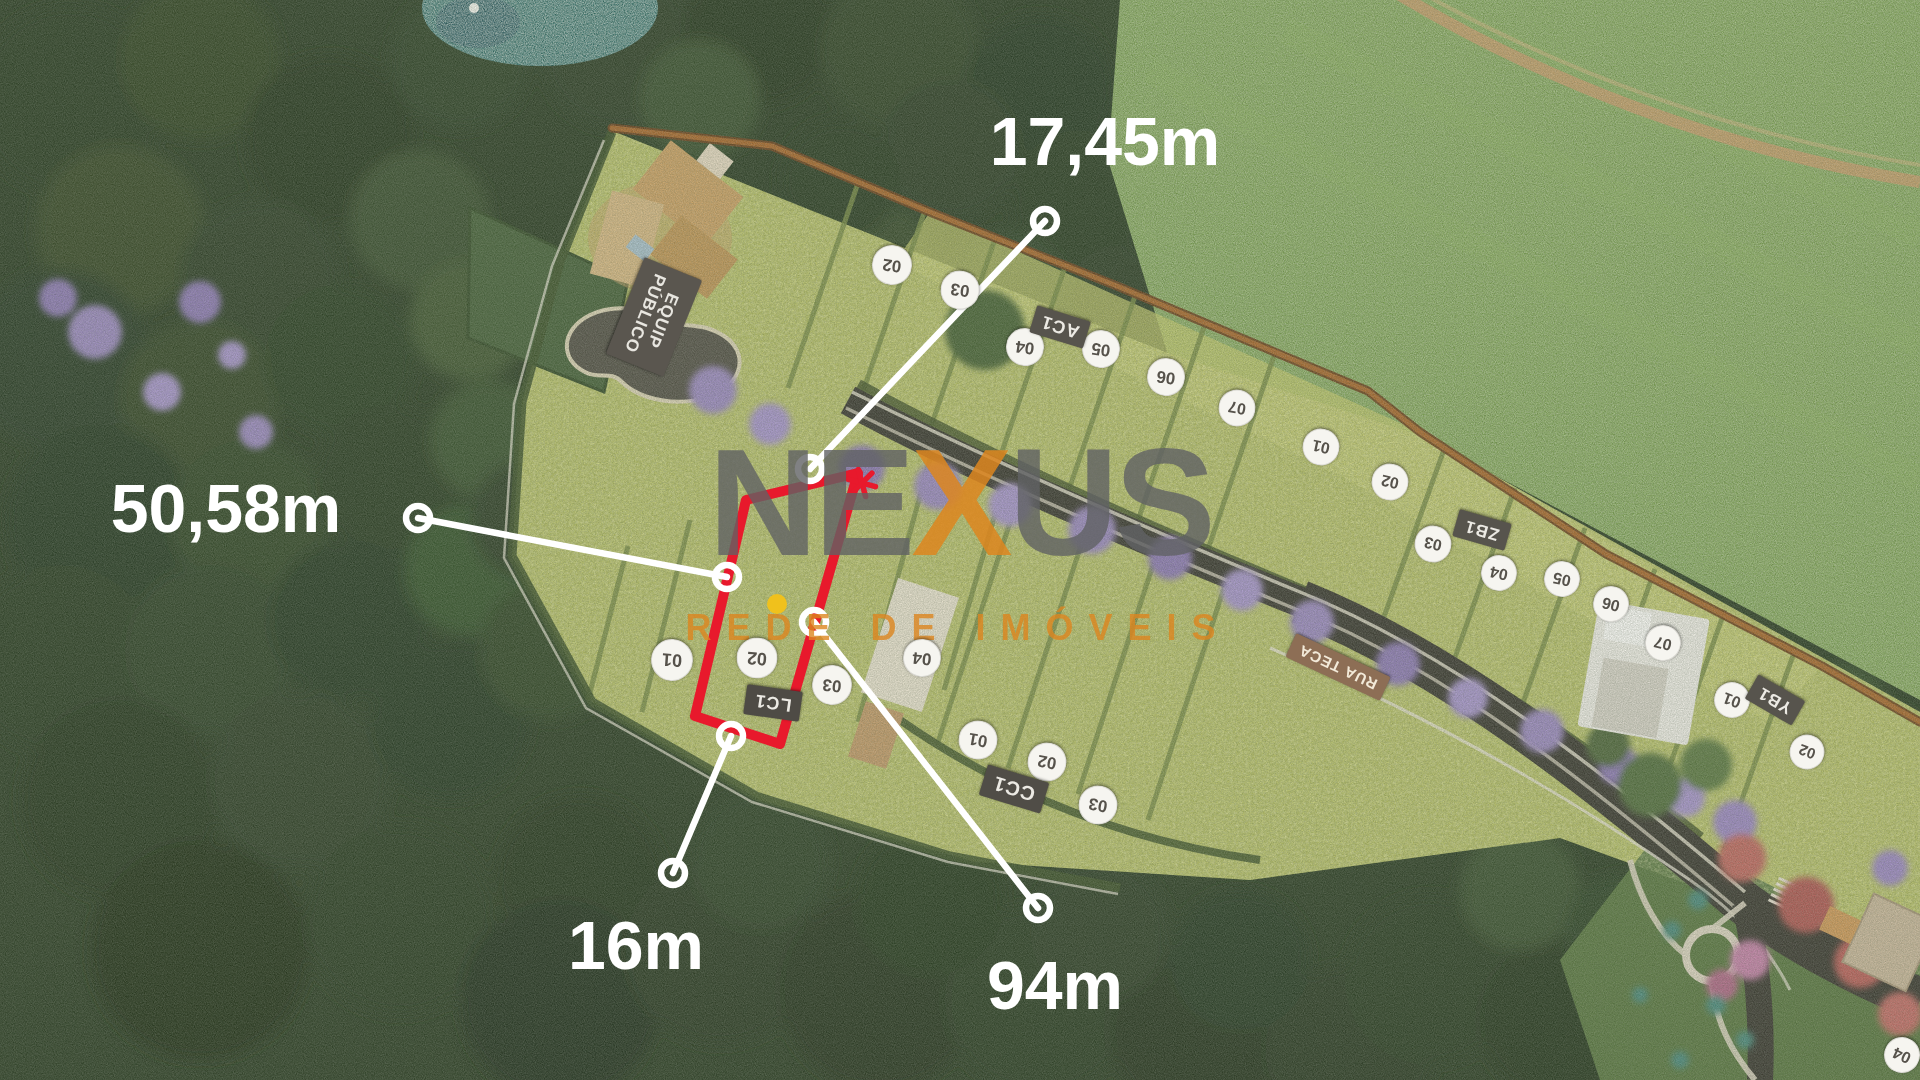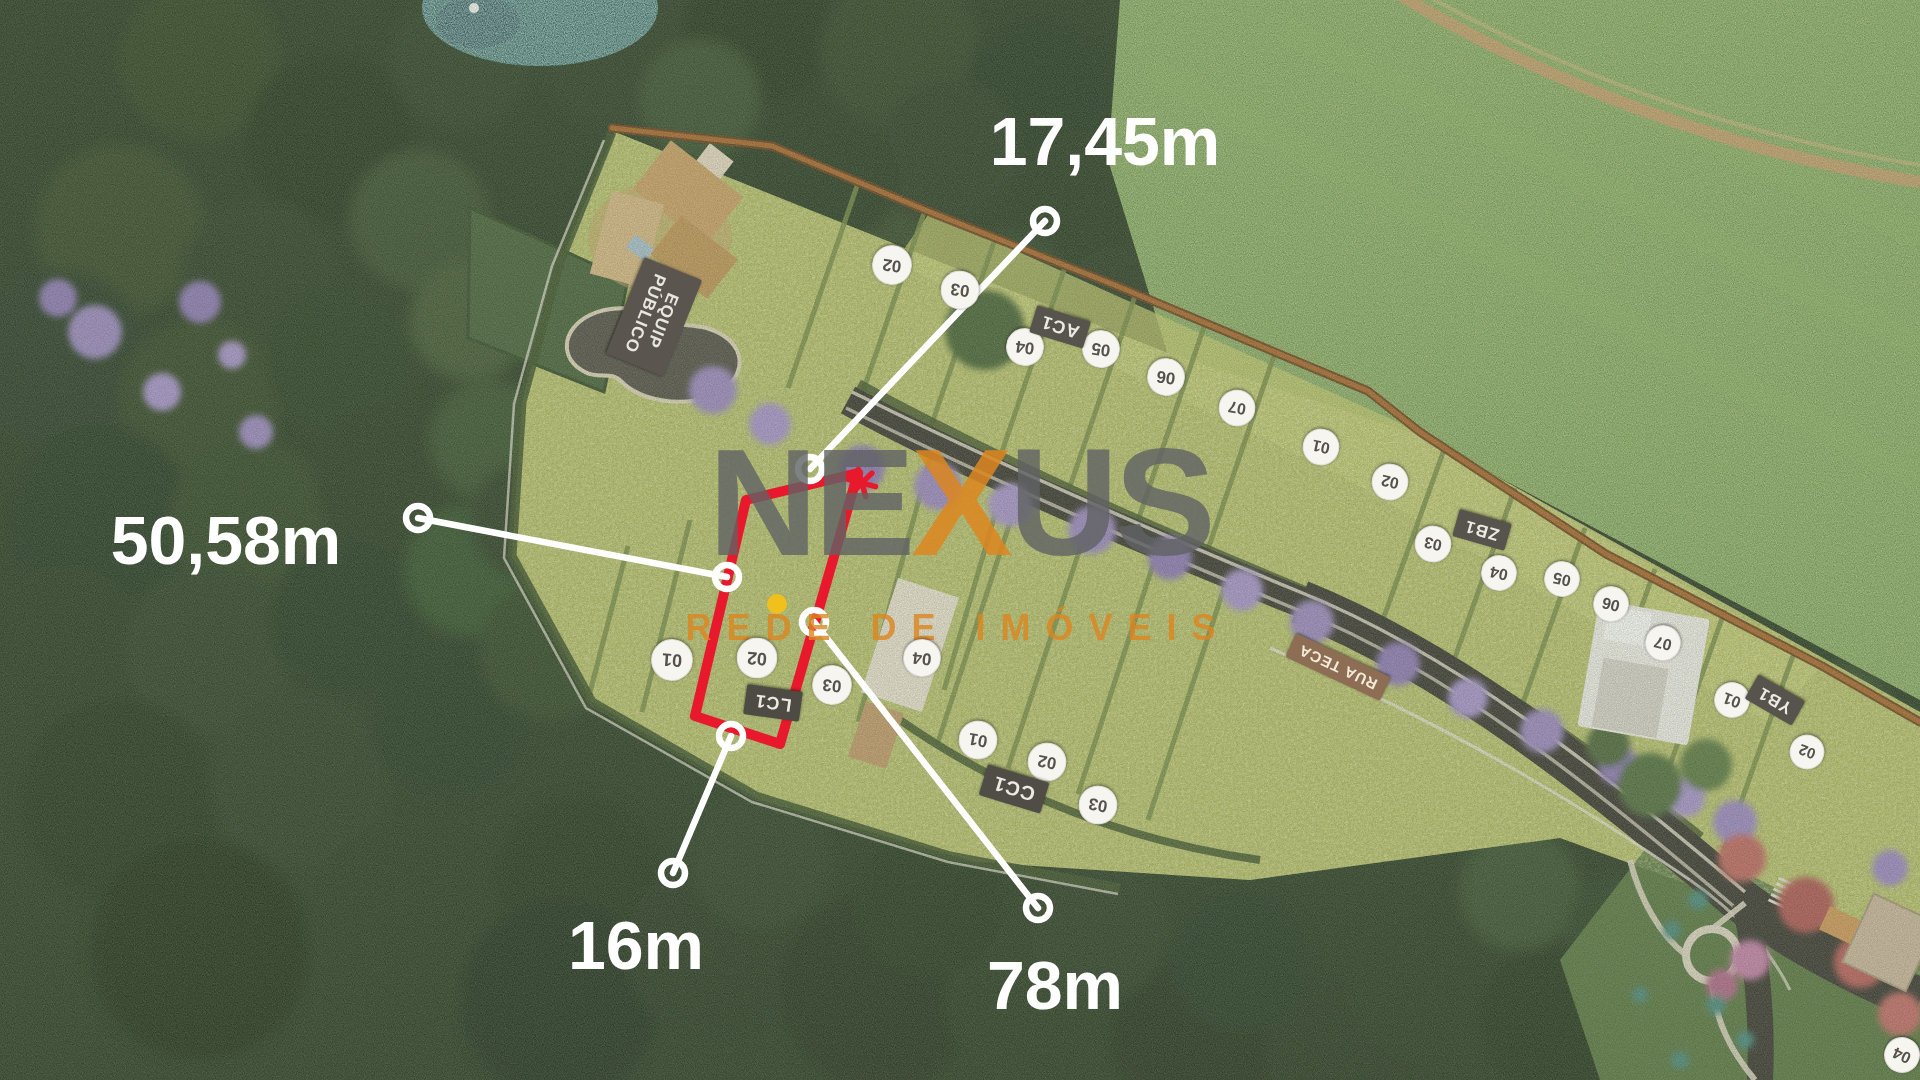--- a/index.html
+++ b/index.html
@@ -284,23 +284,23 @@
       <circle cx="814" cy="622" r="12" fill="none" stroke="#ffffff" stroke-width="6.5"></circle>
     </svg>
 
 <div id="watermark">
   <div class="brand"><span style="color: rgba(96, 98, 100, 0.8);">NE</span><span style="color: rgba(221, 134, 31, 0.85);">X</span><span style="color: rgba(96, 98, 100, 0.8);">US</span></div>
   <div class="tagline" style="color: rgb(221, 134, 31);">REDE DE IMÓVEIS</div>
 </div>
 
 <div id="anno">
       <div class="mlabel" style="left: 1105px; top: 141px;">17,45m</div>
-      <div class="mlabel" style="left: 226px; top: 508px; margin-top: 32px;">50,58m</div>
+      <div class="mlabel" style="left: 226px; top: 508px;">50,58m</div>
       <div class="mlabel" style="left: 636px; top: 945px;">16m</div>
-      <div class="mlabel" style="left: 1055px; top: 985px;">78m</div>
+      <div class="mlabel" style="left: 1055px; top: 985px;">94m</div>
       <div class="badge" style="left: 892px; top: 265px; width: 38px; height: 38px; font-size: 17px; transform: translate(-50%, -50%) rotate(188deg);">02</div>
       <div class="badge" style="left: 960px; top: 290px; width: 37px; height: 37px; font-size: 17px; transform: translate(-50%, -50%) rotate(188deg);">03</div>
       <div class="badge" style="left: 1025px; top: 347px; width: 36px; height: 36px; font-size: 17px; transform: translate(-50%, -50%) rotate(188deg);">04</div>
       <div class="badge" style="left: 1101px; top: 349px; width: 36px; height: 36px; font-size: 17px; transform: translate(-50%, -50%) rotate(188deg);">05</div>
       <div class="badge" style="left: 1166px; top: 377px; width: 36px; height: 36px; font-size: 17px; transform: translate(-50%, -50%) rotate(188deg);">06</div>
       <div class="badge" style="left: 1237px; top: 408px; width: 35px; height: 35px; font-size: 16px; transform: translate(-50%, -50%) rotate(190deg);">07</div>
       <div class="badge" style="left: 1321px; top: 447px; width: 35px; height: 35px; font-size: 16px; transform: translate(-50%, -50%) rotate(192deg);">01</div>
       <div class="badge" style="left: 1390px; top: 482px; width: 35px; height: 35px; font-size: 16px; transform: translate(-50%, -50%) rotate(192deg);">02</div>
       <div class="badge" style="left: 1433px; top: 544px; width: 35px; height: 35px; font-size: 16px; transform: translate(-50%, -50%) rotate(192deg);">03</div>
       <div class="badge" style="left: 1499px; top: 573px; width: 34px; height: 34px; font-size: 16px; transform: translate(-50%, -50%) rotate(192deg);">04</div>

